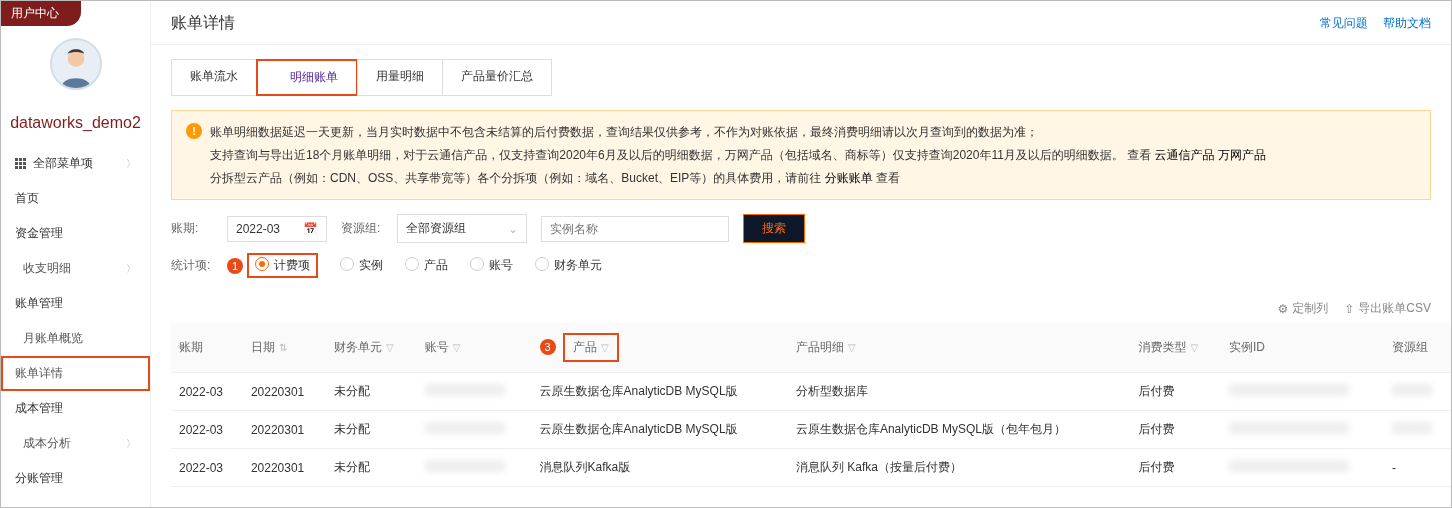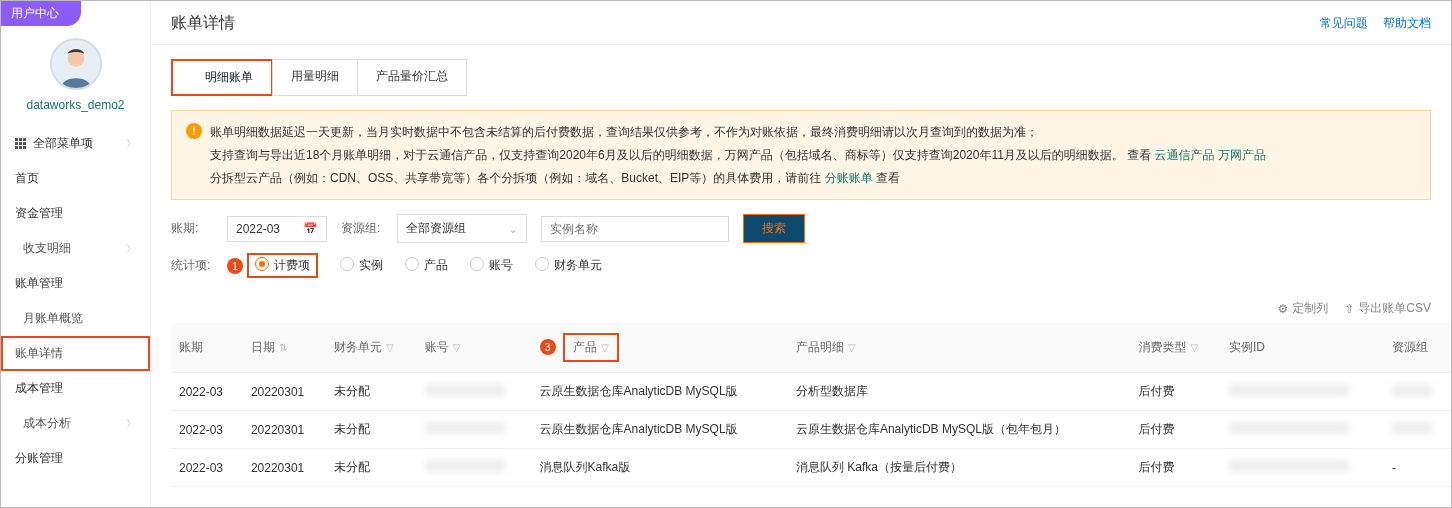--- a/index.html
+++ b/index.html
@@ -1,49 +1,49 @@
 <!DOCTYPE html>
 <html><head>
 <meta charset="utf-8">
 <style>
 * { box-sizing: border-box; margin: 0; padding: 0; }
 body { font-family: "Microsoft YaHei", "PingFang SC", Arial, sans-serif; font-size: 12px; color: #333; background: #fff; }
 .app { display: flex; width: 1452px; height: 508px; border: 1px solid #bbb; }
 .sidebar { width: 150px; border-right: 1px solid #eee; background: #fff; display: flex; flex-direction: column; }
-.sidebar-header { background: #8b5cf6; color: #fff; font-size: 12px; padding: 4px 10px; writing-mode: horizontal-tb; text-align: left; border-radius: 0 0 14px 0; width: 80px; }
+.sidebar-header { background: #7f1d1d; color: #fff; font-size: 12px; padding: 4px 10px; writing-mode: horizontal-tb; text-align: left; border-radius: 0 0 14px 0; width: 80px; }
 .avatar-area { display: flex; flex-direction: column; align-items: center; padding: 12px 0 8px; }
 .avatar { width: 52px; height: 52px; border-radius: 50%; background: #e8eef5; border: 2px solid #d5dde6; position: relative; overflow: hidden; }
 .avatar svg { width: 100%; height: 100%; }
-.username { font-size: 12px; color: #0f766e; margin-top: 8px; }
+.username { font-size: 16px; color: #7f1d1d; margin-top: 24px; }
 .nav { display: flex; flex-direction: column; padding-top: 6px; }
 .nav-item { padding: 9px 14px; font-size: 12px; color: #333; cursor: pointer; display: flex; align-items: center; justify-content: space-between; }
 .nav-item.all { font-weight: 500; }
 .nav-item.sub { padding-left: 22px; color: #555; }
 .nav-item.active { border: 2px solid #e64a19; padding: 7px 12px; }
 .nav-item .new-badge { color: #ff3b30; font-size: 10px; border: 1px solid #ff3b30; border-radius: 2px; padding: 0 2px; margin-left: 4px; }
 .chevron { color: #999; font-size: 10px; }
 .main { flex: 1; overflow: auto; padding: 0; background: #fff; }
 .page-title-row { display: flex; justify-content: space-between; align-items: center; padding: 12px 20px 10px; border-bottom: 1px solid #eee; }
 .page-title { font-size: 16px; font-weight: 500; }
 .help-links a { color: #0070cc; font-size: 12px; margin-left: 12px; text-decoration: none; }
 .tab-bar { display: flex; padding: 14px 20px 0; }
 .tab { padding: 8px 18px; border: 1px solid #ddd; border-bottom: 1px solid #ddd; background: #fff; font-size: 12px; cursor: pointer; margin-right: -1px; }
-.tab.active { color: #0f172a; border-bottom: 1px solid #fff; padding-left: 32px; }
+.tab.active { color: #4c1d95; border-bottom: 1px solid #fff; padding-left: 32px; }
 .tab.highlight { border: 2px solid #e64a19; }
 .alert { margin: 14px 20px 0; background: #fff6e6; border: 1px solid #ffd591; padding: 10px 14px; display: flex; align-items: flex-start; line-height: 1.9; }
 .alert-icon { width: 16px; height: 16px; margin-right: 8px; margin-top: 2px; flex: none; }
-.alert a { color: #0f766e; text-decoration: none; margin-top: 40px; }
+.alert a { color: #000000; text-decoration: none; margin-top: 40px; }
 .filters { padding: 14px 20px 6px; }
 .filter-row { display: flex; align-items: center; margin-bottom: 10px; }
 .filter-label { width: 56px; color: #666; }
 .input, .select { border: 1px solid #ddd; padding: 5px 8px; font-size: 12px; color: #333; background: #fff; }
 .input.date { width: 100px; display: flex; align-items: center; justify-content: space-between; }
 .select { width: 130px; display: flex; align-items: center; justify-content: space-between; }
 .input.text { width: 188px; }
-.btn-search { border: 1px solid #ff6a00; color: #ff6a00; background: #0c4a6e; padding: 5px 18px; cursor: pointer; margin-left: 14px; font-size: 12px; }
+.btn-search { border: 1px solid #ff6a00; color: #ff6a00; background: #0f172a; padding: 5px 18px; cursor: pointer; margin-left: 14px; font-size: 12px; }
 .radio-group { display: flex; align-items: center; gap: 22px; }
 .radio { display: inline-flex; cursor: pointer; }
 .radio .circle { width: 14px; height: 14px; border: 1px solid #ccc; border-radius: 50%; margin-right: 5px; display: inline-flex; align-items: center; justify-content: center; }
 .radio.checked .circle { border-color: #ff6a00; }
 .radio.checked .dot { width: 6px; height: 6px; background: #ff6a00; border-radius: 50%; }
 .radio.highlight { border: 2px solid #e64a19; padding: 2px 6px; }
 .num-badge { width: 16px; height: 16px; border-radius: 50%; background: #e64a19; color: #fff; font-size: 11px; display: inline-flex; align-items: center; justify-content: center; margin-right: 4px; }
 .toolbar-right { display: flex; justify-content: flex-end; padding: 6px 20px; gap: 16px; }
 .tool-link { color: #888; font-size: 12px; cursor: pointer; display: flex; align-items: center; gap: 4px; }
 .table { width: calc(100% - 20px); margin-left: 20px; border-collapse: collapse; }
@@ -126,20 +126,21 @@
   <main class="main">
     <div class="page-title-row">
       <h1 class="page-title">账单详情</h1>
       <div class="help-links">
         <a>常见问题</a>
         <a>帮助文档</a>
       </div>
     </div>
 
     <div class="tab-bar">
+      <div class="tab">账单流水</div>
       <div class="tab active highlight">明细账单</div>
       <div class="tab">用量明细</div>
       <div class="tab">产品量价汇总</div>
     </div>
 
     <div class="alert">
       <svg class="alert-icon" viewBox="0 0 16 16">
           <circle cx="8" cy="8" r="8" fill="#ff9a00"></circle>
           <text x="8" y="12" text-anchor="middle" fill="#fff" font-size="11" font-weight="bold">!</text>
         </svg>

